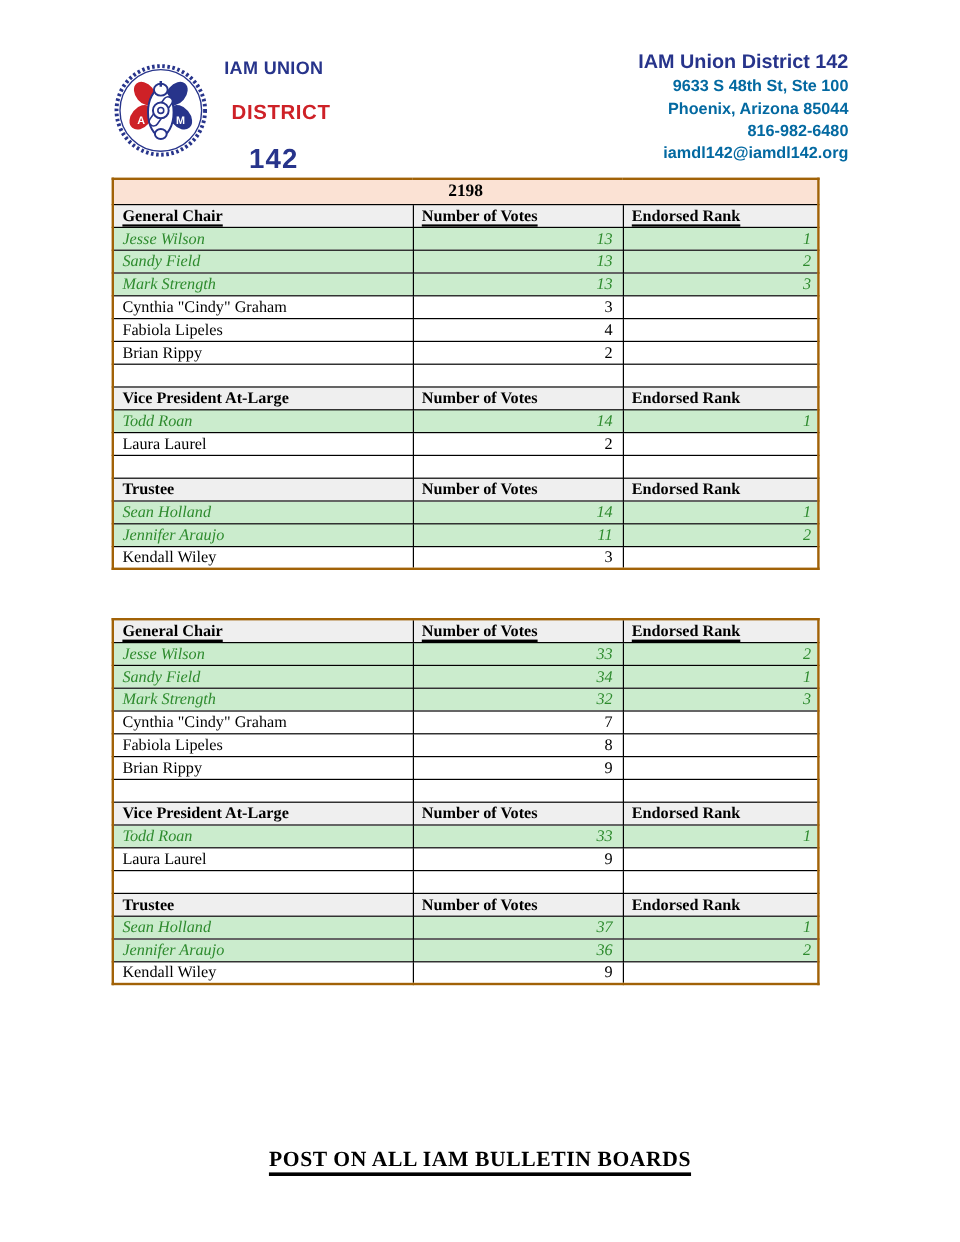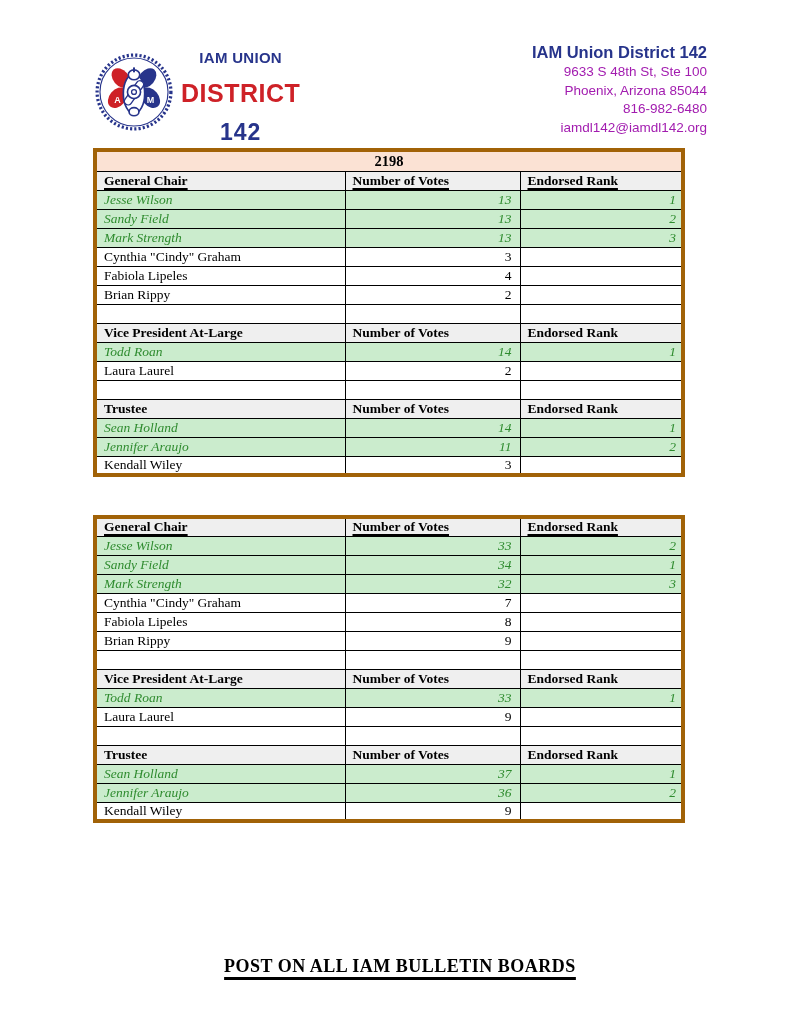--- a/index.html
+++ b/index.html
@@ -22,33 +22,33 @@
   }
   
   .header{
     position:absolute;left:93px;right:93px;top:40px;
     display:flex;justify-content:space-between;align-items:flex-start;
   }
   .brand{display:flex;align-items:center;gap:6px;}
   .logo-svg{width:82px;height:84px;display:block;}
   .wordmark{display:flex;flex-direction:column;align-items:center;margin-top:10px;gap:15px;}
   .wm-top{color:var(--brand-blue);font-weight:bold;font-size:15px;line-height:16px;letter-spacing:.3px;}
-  .wm-mid{color:var(--brand-red);font-weight:bold;font-size:25px;line-height:25px;letter-spacing:.5px;}
+  .wm-mid{color:var(--brand-red);font-weight:bold;font-size:17px;line-height:25px;letter-spacing:.5px;margin-left:12px;}
   .wm-bot{color:var(--brand-blue);font-weight:bold;font-size:23px;line-height:22px;letter-spacing:1px;}
   .contact{display:flex;flex-direction:column;align-items:flex-end;text-align:right;margin-top:2px;justify-content:center;}
   .org{color:var(--brand-blue);font-weight:bold;font-size:16.5px;line-height:20px;margin-bottom:1px;}
-  .cl{color:#a21caf;font-weight:400;font-size:13.5px;line-height:18.5px;}
+  .cl{color:#0369a1;font-weight:700;font-size:13.5px;line-height:18.5px;}
   
   .table-wrap{position:absolute;left:93px;width:588px;}
   .tw0{top:148px;}
   .tw1{top:515px;}
   table{
     border-collapse:collapse;width:588px;table-layout:fixed;
     font-family:"Liberation Serif",serif;color:var(--ink);
-    border:4px solid #a16207;
+    border:2px solid #a16207;
   }
   td,th{
     border:1px solid #000;height:19px;padding:0 0 0 7px;
     font-size:13.5px;text-align:left;vertical-align:middle;
     overflow:hidden;white-space:nowrap;
   }
   .title-cell{
     background:var(--title-bg);text-align:center;font-weight:bold;
     font-size:14.5px;height:21px;padding:0;
   }

